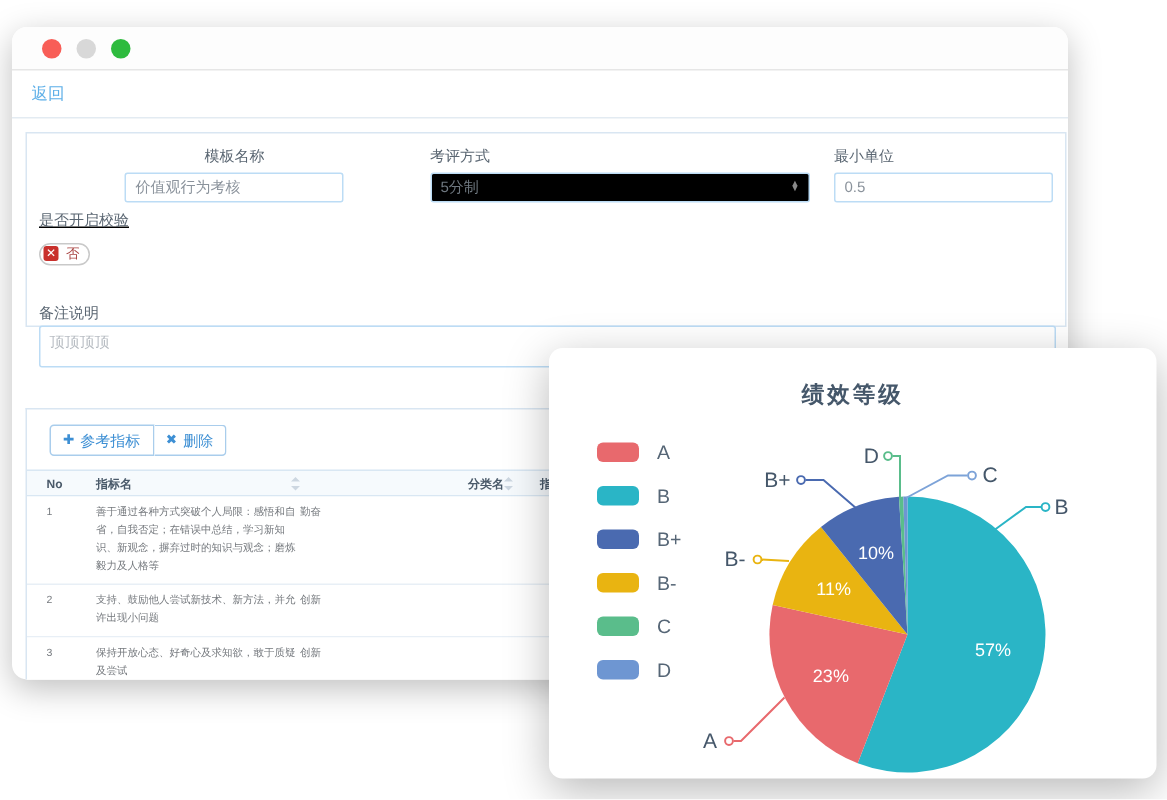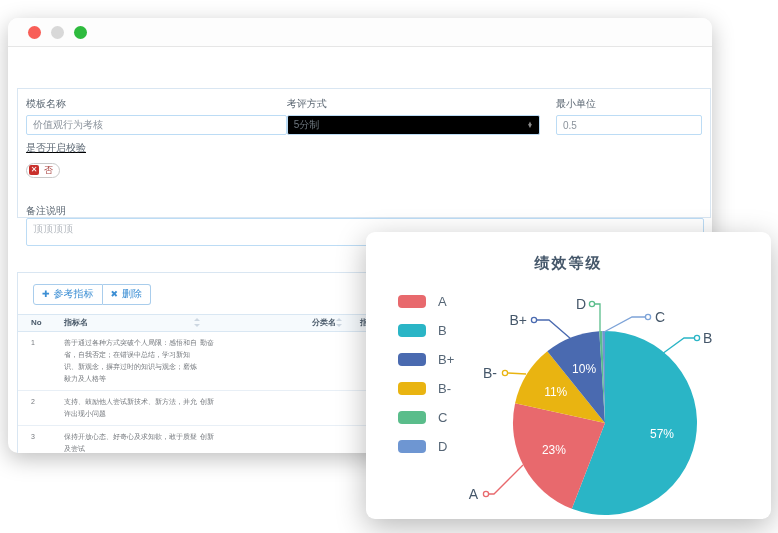--- a/index.html
+++ b/index.html
@@ -75,24 +75,27 @@
 <div class="stage">
 
   <div class="win">
     <div class="titlebar">
       <div class="dot" id="dot-close" style="background: rgb(248, 94, 87);"></div>
       <div class="dot" id="dot-min" style="background: rgb(216, 216, 216);"></div>
       <div class="dot" id="dot-max" style="background: rgb(46, 187, 62);"></div>
     </div>
     <div class="content">
 
+      <div class="backrow">
+        <span class="backlink">返回</span>
+      </div>
 
       <div class="panel panel1">
         <div class="frow">
-          <div class="fld" style="width:288px;">
+          <div class="fld" style="width:288px;align-items:center;">
             <span class="flabel">模板名称</span>
             <input class="tbox" value="价值观行为考核" style="">
           </div>
           <div class="fld" style="width:280px;">
             <span class="flabel">考评方式</span>
             <div class="selbox">
               <span>5分制</span>
               <span class="stepper">
                   <span>▲</span>
                   <span>▼</span>

